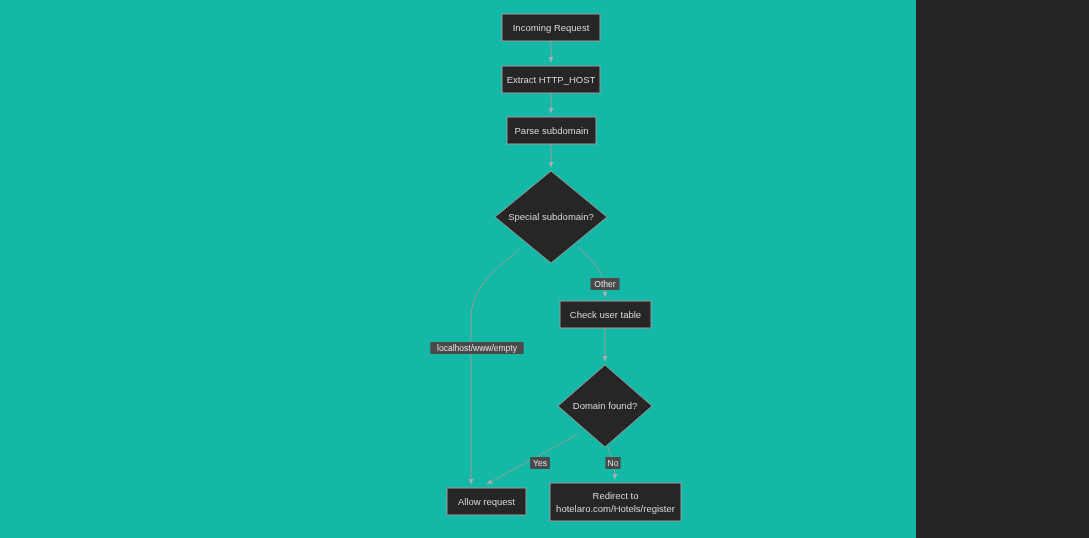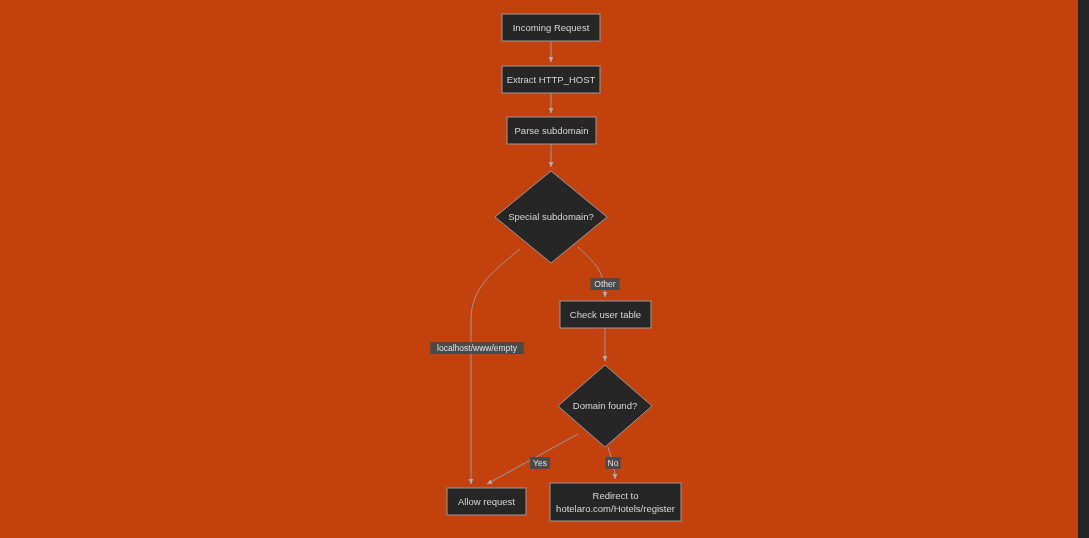--- a/index.html
+++ b/index.html
@@ -8,23 +8,23 @@
     background: #252525;
   }
   body {
     width: 1089px;
     height: 538px;
     overflow: hidden;
     font-family: "Liberation Sans", sans-serif;
   }
   #canvas {
     position: relative;
-    width: 1078px;
+    width: 916px;
     height: 538px;
-    background: #c2410c;
+    background: #14b8a6;
   }
   svg#diagram {
     position: absolute;
     top: 0;
     left: 0;
     width: 1089px;
     height: 538px;
   }
   .node-rect {
     fill: #262626;

